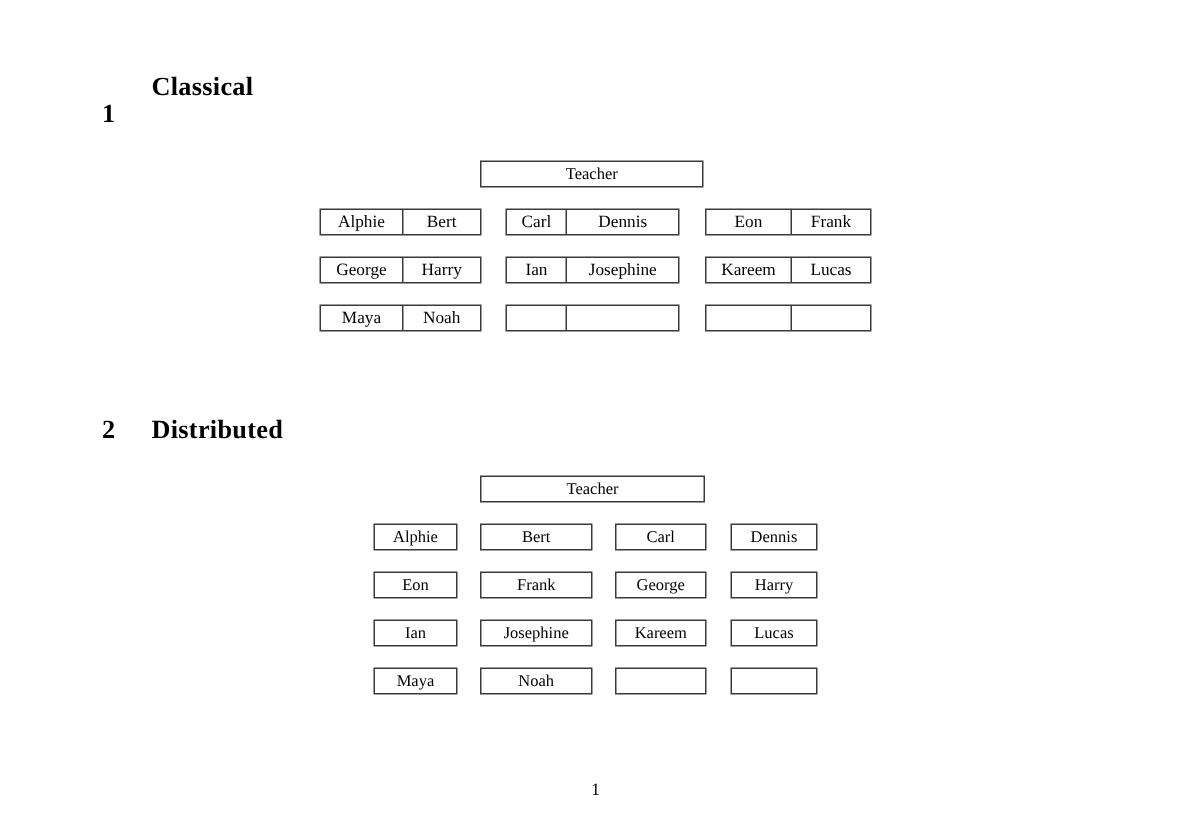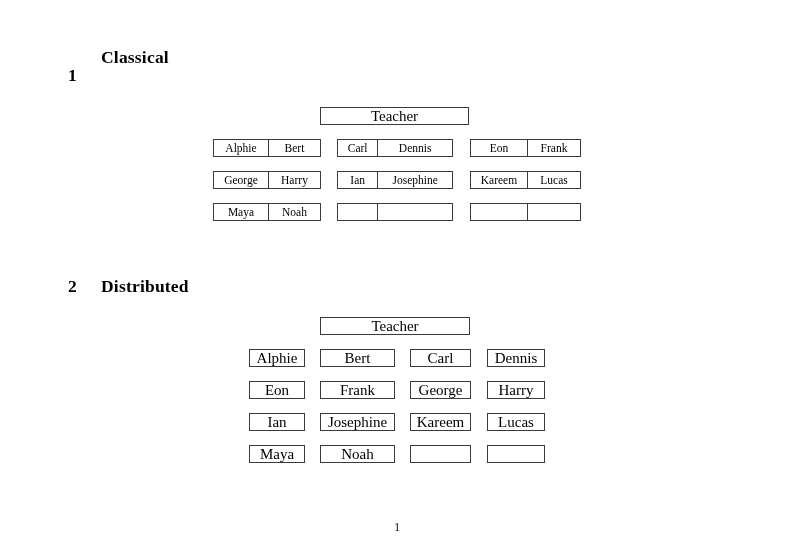--- a/index.html
+++ b/index.html
@@ -38,21 +38,21 @@
   }
 
   
   .box {
     position: absolute;
     box-sizing: border-box;
     border: 1px solid #3a3a3a;
     background: #ffffff;
     height: 18px;
     line-height: 16px;
-    font-size: 15px;
+    font-size: 11px;
     text-align: center;
     white-space: nowrap;
     overflow: hidden;
   }
 
   
   .split-box {
     position: absolute;
     box-sizing: border-box;
     border: 1px solid #3a3a3a;

